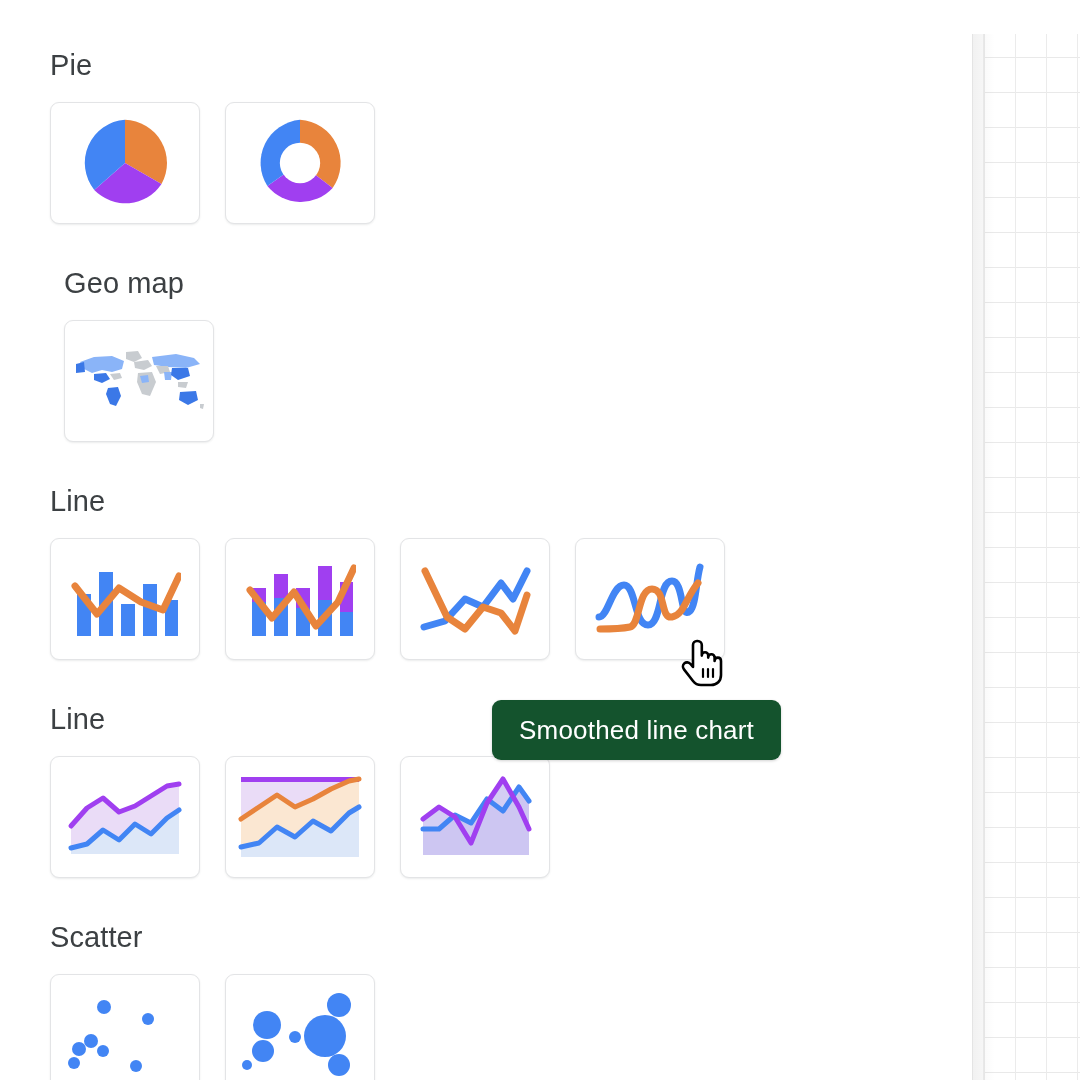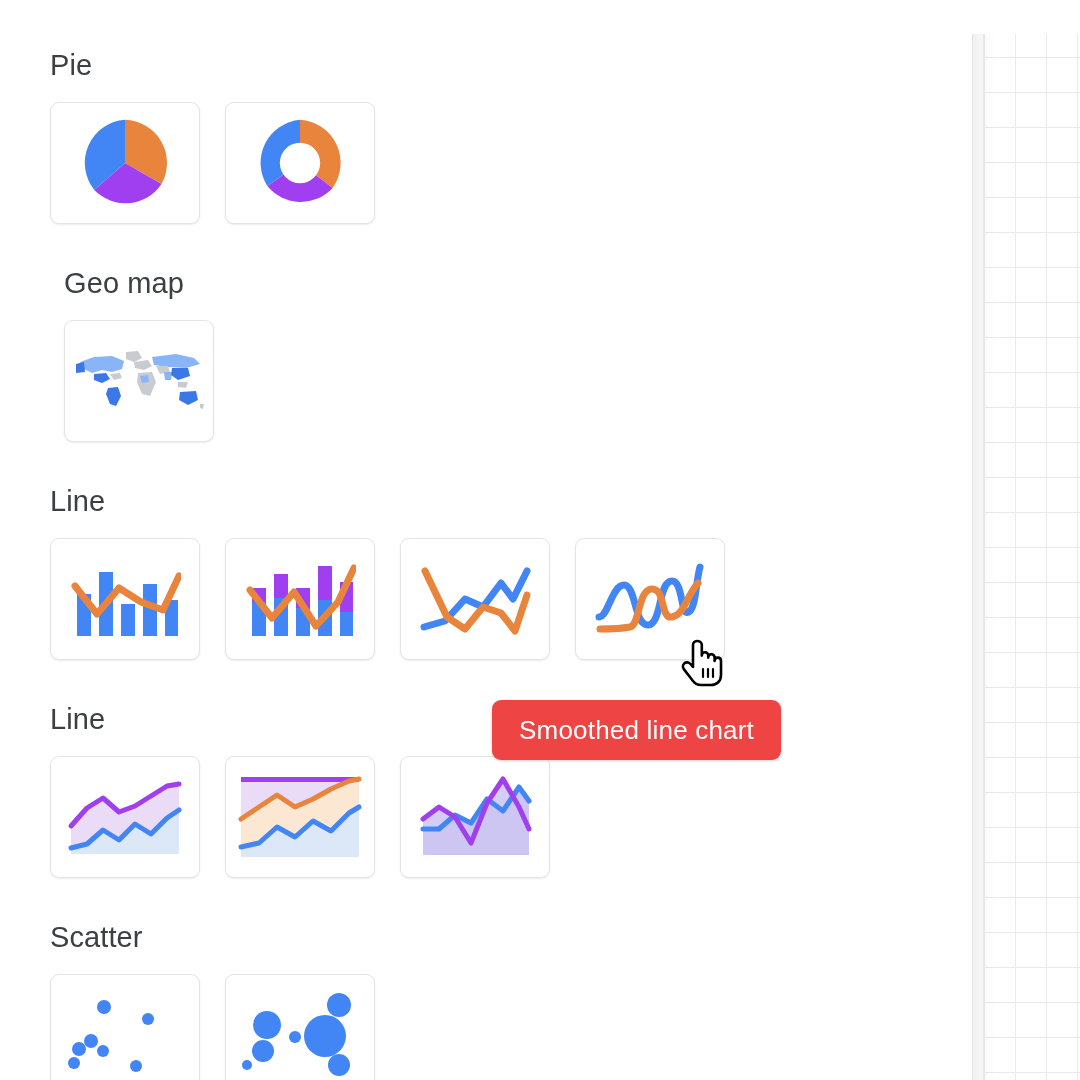--- a/index.html
+++ b/index.html
@@ -57,21 +57,21 @@
   }
   .thumb svg { display: block; }
 
   
   .tooltip {
     position: absolute;
     left: 492px; top: 666px;
     height: 60px;
     padding: 0 27px;
     display: flex; align-items: center;
-    background: #ef4444;
+    background: #14532d;
     border-radius: 9px;
     color: #ffffff;
     font-size: 26px;
     letter-spacing: .2px;
     white-space: nowrap;
     box-shadow: 0 1px 3px rgba(0,0,0,.18);
   }
 
   
   .cursor { position: absolute; left: 681px; top: 603px; }

